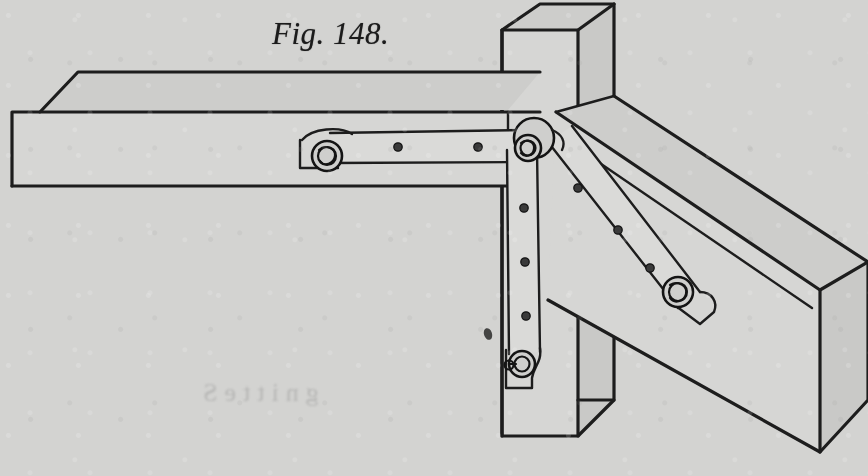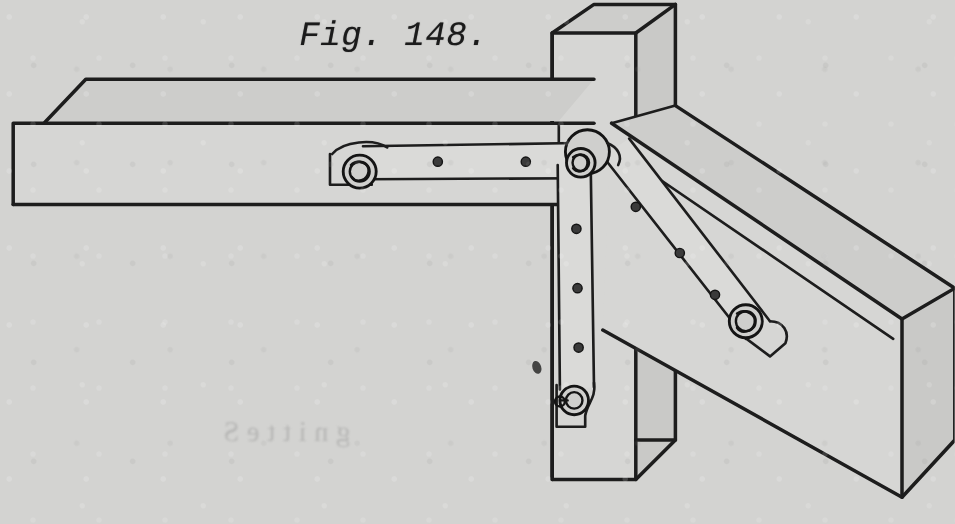--- a/index.html
+++ b/index.html
@@ -12,21 +12,21 @@
   }
   #figure-root{position:absolute;inset:0;}
   #plate{position:absolute;inset:0;}
   .caption{
     position:absolute;
     left:272px;top:16px;
     font-style:italic;
     font-size:31px;
     letter-spacing:.5px;
     color:#1b1b1b;
-    font-family:Liberation Mono, monospace;
+    font-family:Liberation Serif, serif;
     white-space:nowrap;
     text-shadow:0 0 1px rgba(30,30,30,.55);
   }
   .bleed{
     position:absolute;
     left:196px;top:378px;
     font-size:26px;
     color:rgba(120,120,118,.30);
     letter-spacing:7px;
     font-family:"Liberation Serif", serif;

